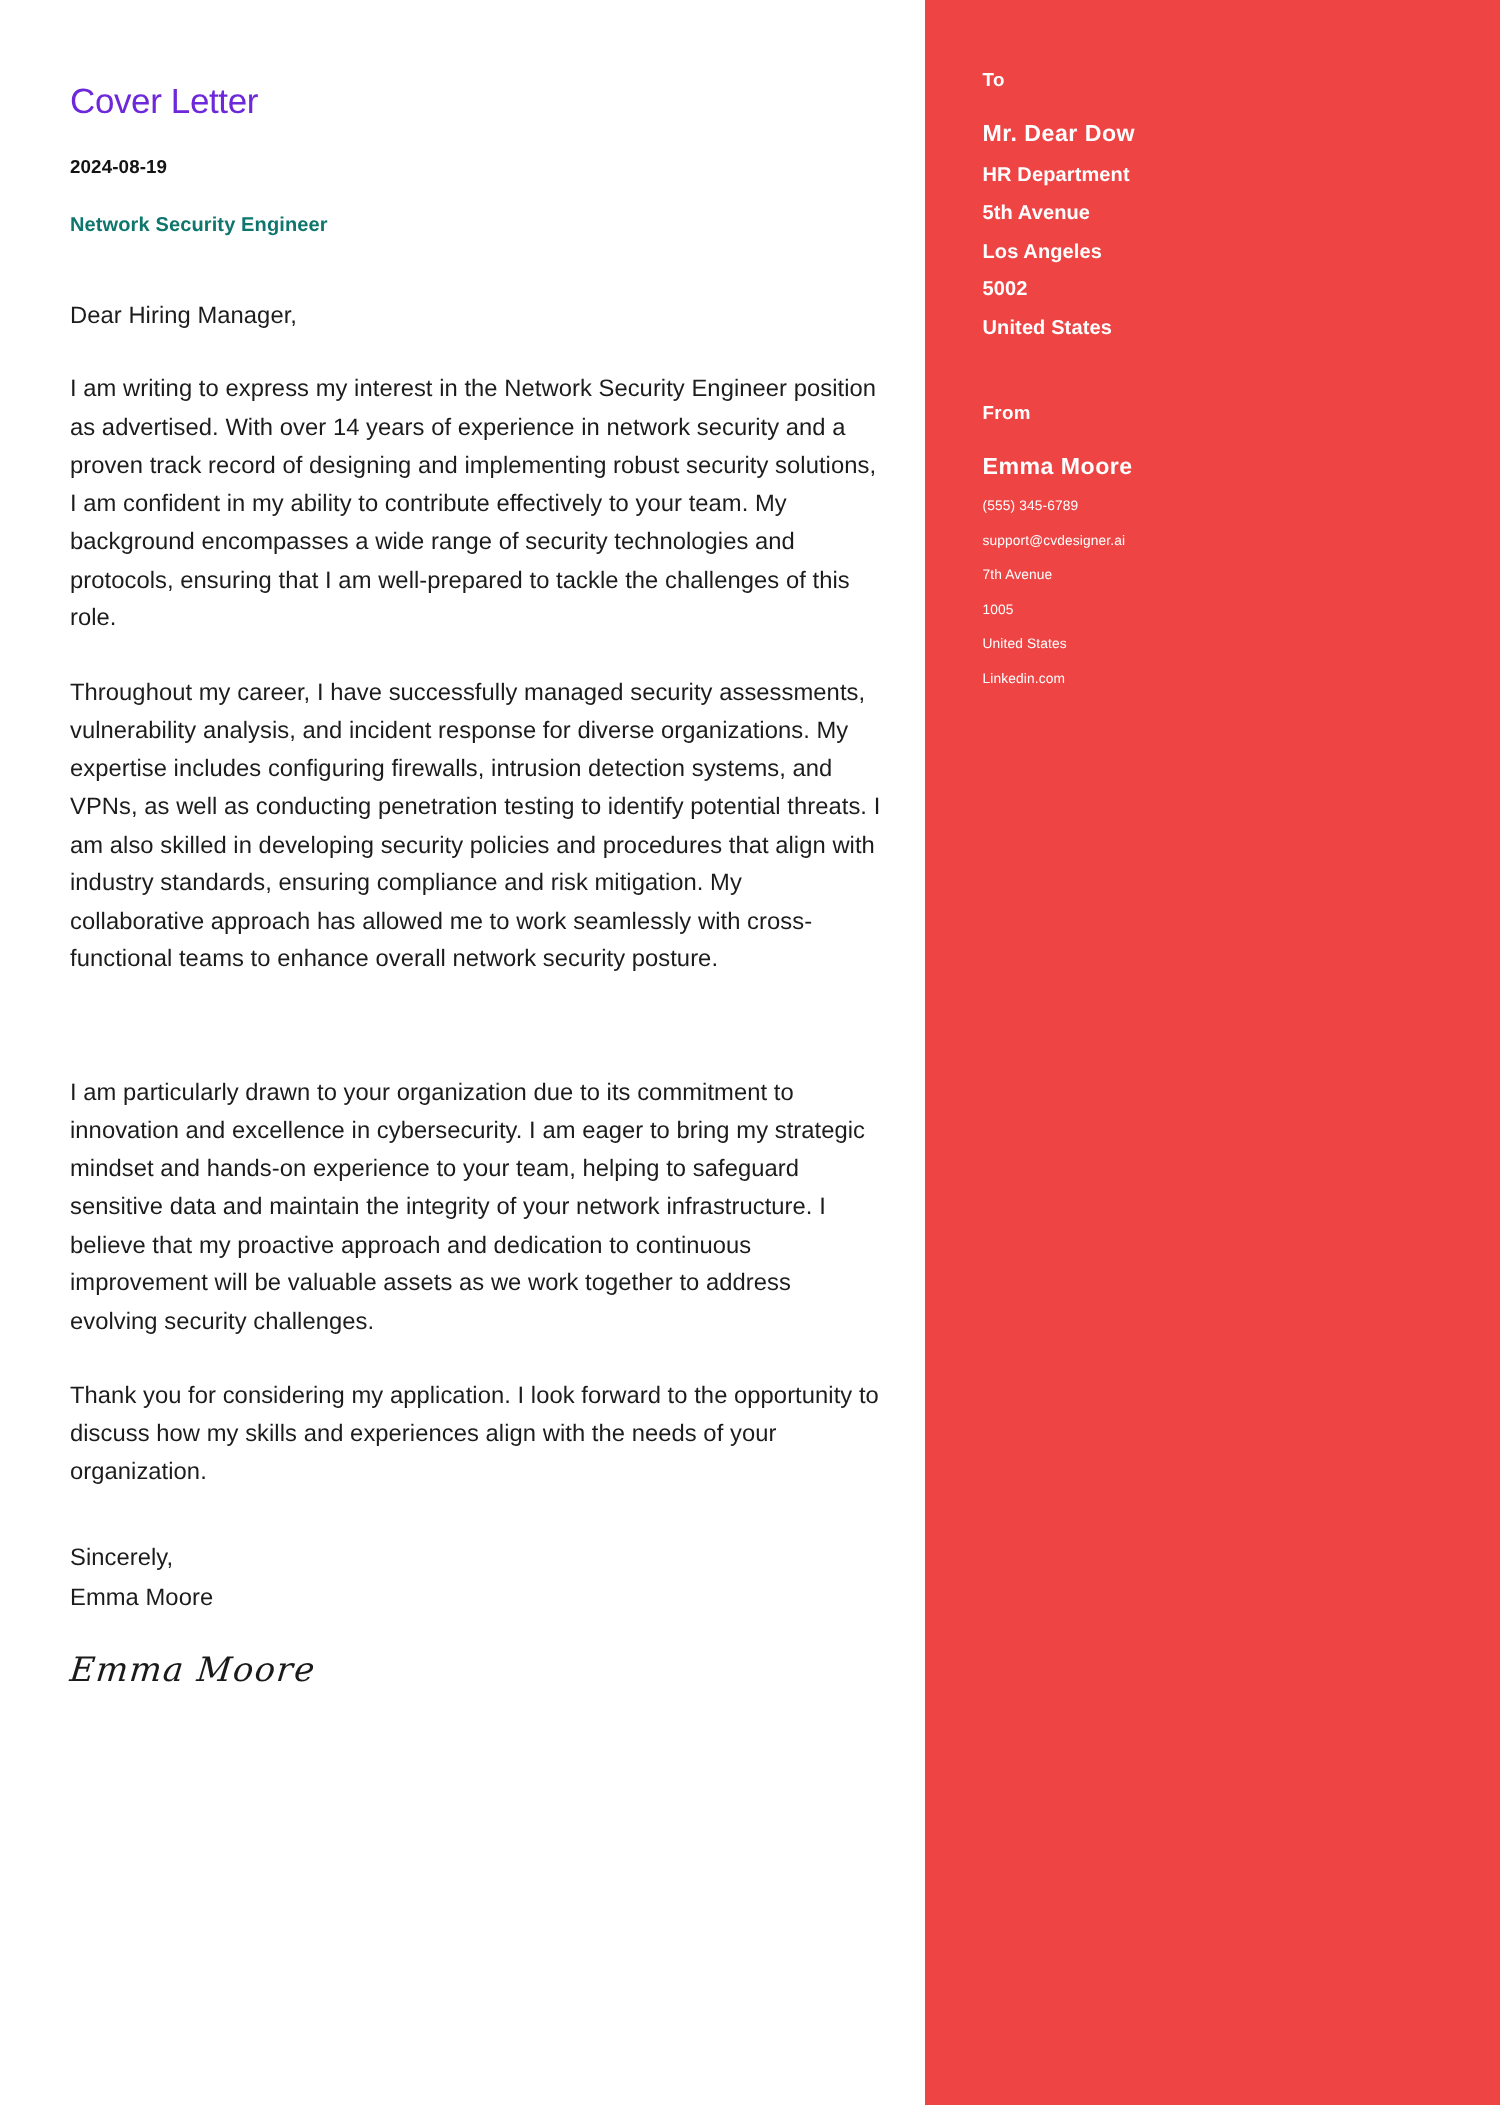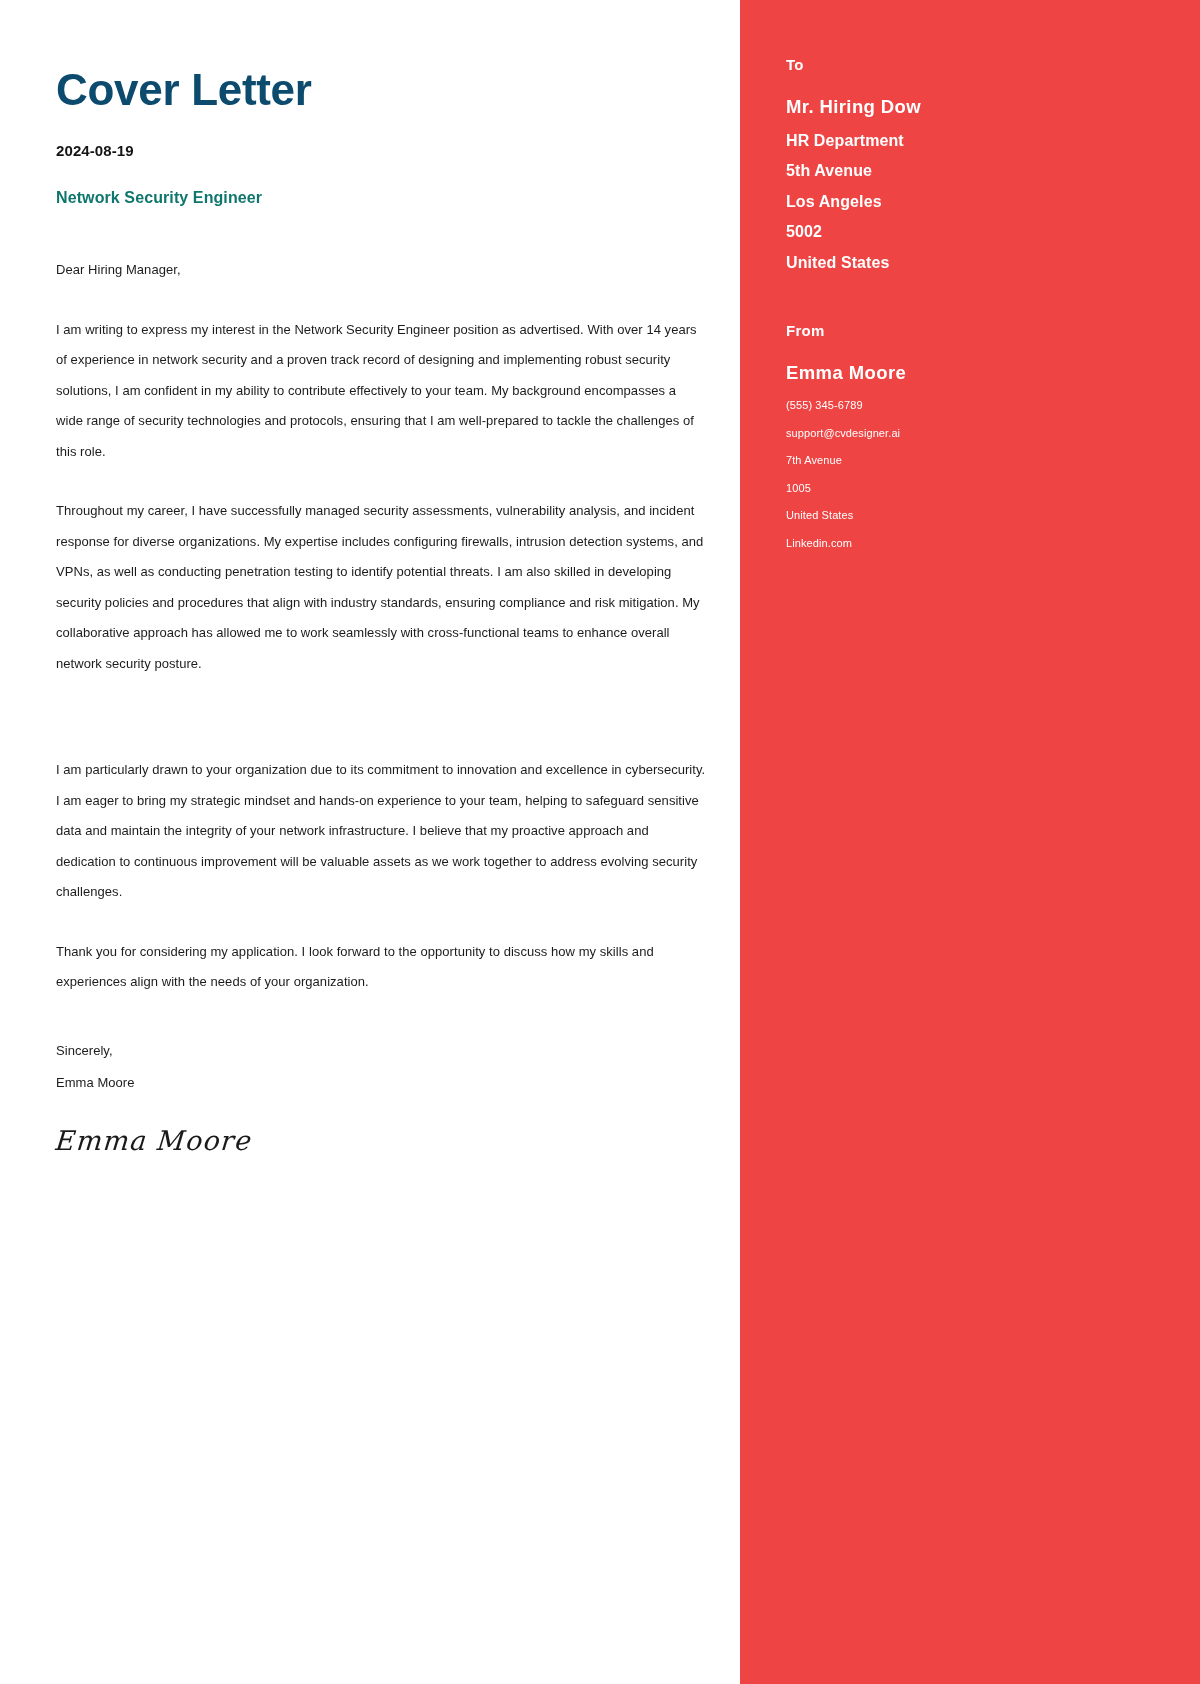--- a/index.html
+++ b/index.html
@@ -24,24 +24,24 @@
 
   
   .main {
     width: 740px;
     box-sizing: border-box;
     padding: 56px 56px 0 56px;
     background: #ffffff;
   }
 
   .doc-title {
-    font-size: 44px;
-    font-weight: 700;
+    font-size: 28px;
+    font-weight: 400;
     letter-spacing: -0.3px;
-    color: #0c4a6e;
+    color: #6d28d9;
     margin: 10px 0 0 0;
     line-height: 1.1;
   }
 
   .meta-date {
     margin-top: 28px;
     font-size: 15px;
     font-weight: 700;
     color: #141414;
     letter-spacing: 0.1px;
@@ -55,21 +55,21 @@
     letter-spacing: 0.1px;
   }
 
   .letter-body {
     margin-top: 48px;
   }
 
   .salutation,
   .para,
   .closing-line {
-    font-size: 13px;
+    font-size: 19px;
     line-height: 30.5px;
     color: #1c1c1c;
     font-weight: 400;
     letter-spacing: 0.05px;
     width: 650px;
   }
 
   .para {
     margin-top: 29px;
   }
@@ -173,21 +173,21 @@
 
       <div class="signature">Emma Moore</div>
 
     </div>
   </div>
 
   <div class="sidebar">
 
     <div class="to-block">
       <div class="side-heading">To</div>
-      <div class="side-name">Mr. Hiring Dow</div>
+      <div class="side-name">Mr. Dear Dow</div>
       <div class="side-line">HR Department</div>
       <div class="side-line">5th Avenue</div>
       <div class="side-line">Los Angeles</div>
       <div class="side-line">5002</div>
       <div class="side-line">United States</div>
     </div>
 
     <div class="from-block">
       <div class="side-heading from-heading">From</div>
       <div class="side-name">Emma Moore</div>

